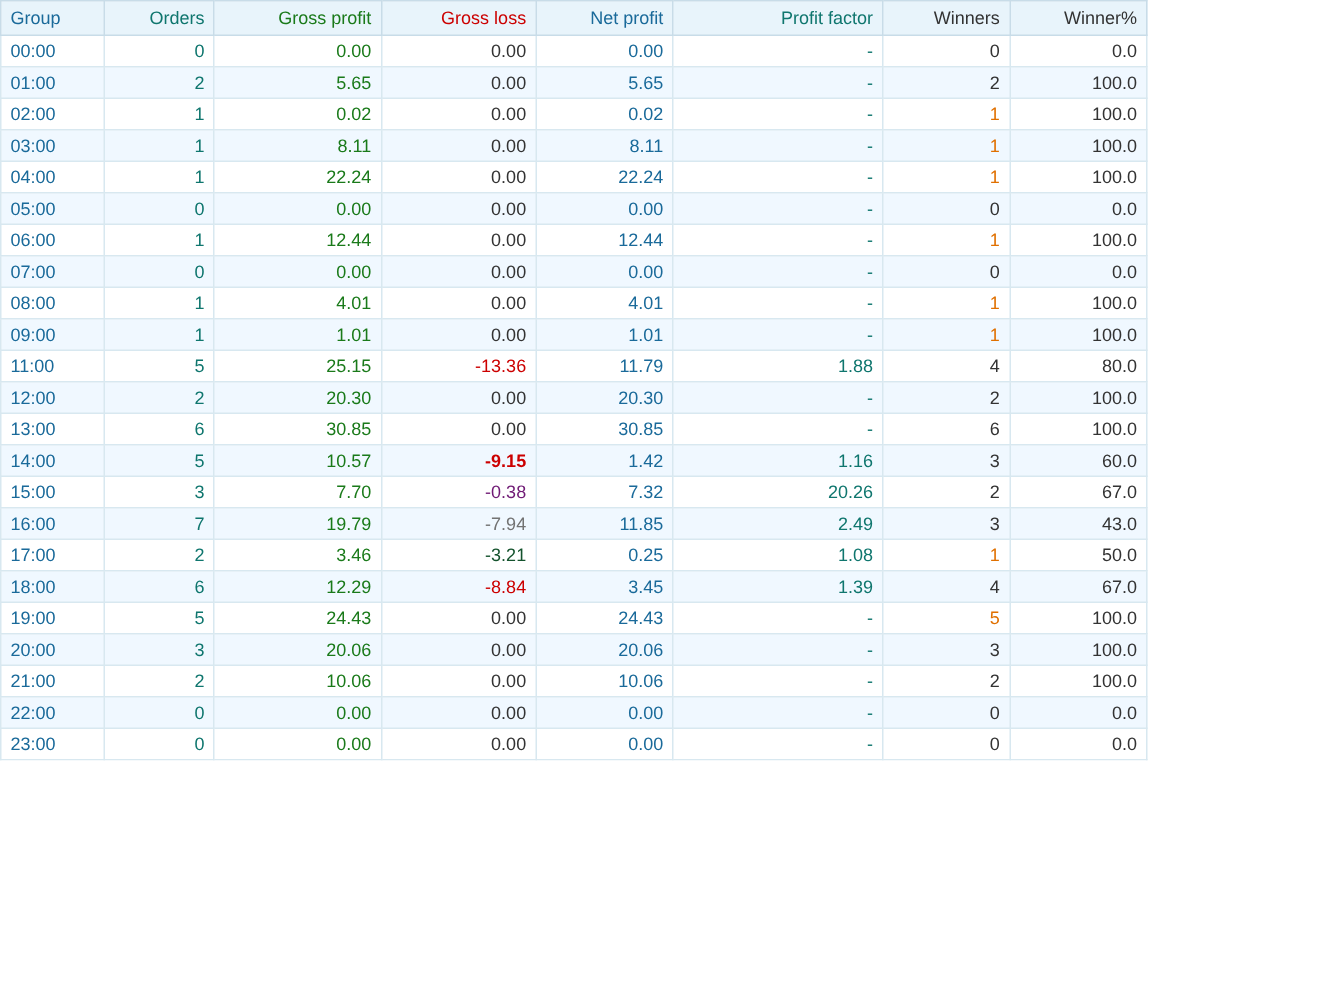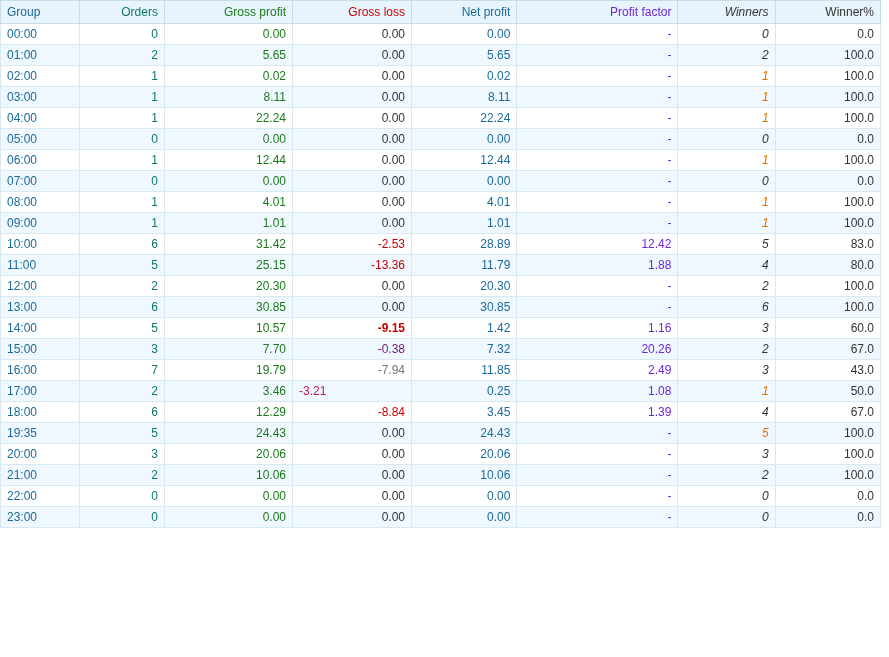--- a/index.html
+++ b/index.html
@@ -1,17 +1,17 @@
 <!DOCTYPE html>
 <html><head>
   <meta charset="utf-8">
   <style>
     * { margin: 0; padding: 0; box-sizing: border-box; }
     body { font-family: Arial, sans-serif; font-size: 12px; background: #fff; }
-    table { width: 881px; border-collapse: collapse; }
+    table { width: 765px; border-collapse: collapse; }
     thead tr { background: #e8f4fb; }
     thead th {
       border: 1px solid #c8dce8;
       padding: 4px 6px;
       text-align: left;
       color: #1a6a9a;
       font-weight: normal;
       white-space: nowrap;
     }
     tbody tr:nth-child(odd) { background: #fff; }
@@ -19,22 +19,22 @@
     tbody td {
       border: 1px solid #d8e8f0;
       padding: 3px 6px;
       white-space: nowrap;
     }
     .col-group { color: #1a6a9a; text-align: left; }
     .col-orders { text-align: right; color: #0f766e; }
     .col-gross-profit { text-align: right; color: #1a7a1a; }
     .col-gross-loss { text-align: right; color: #cc0000; }
     .col-net-profit { text-align: right; color: #1a6a9a; }
-    .col-profit-factor { text-align: right; color: #6d28d9; padding-left: 26px; }
-    .col-winners { text-align: right; color: #333; font-style: italic; }
+    .col-profit-factor { text-align: right; color: #0f766e; padding-left: 26px; }
+    .col-winners { text-align: right; color: #333; }
     .col-winner-pct { text-align: right; color: #333; }
     th.col-orders, th.col-gross-profit, th.col-gross-loss,
     th.col-net-profit, th.col-profit-factor, th.col-winners, th.col-winner-pct {
       text-align: right;
     }
   </style>
 </head>
 <body>
 
 <table>
@@ -145,30 +145,20 @@
         <td class="col-group">09:00</td>
         <td class="col-orders">1</td>
         <td class="col-gross-profit">1.01</td>
         <td style="text-align: right; color: rgb(51, 51, 51);">0.00</td>
         <td class="col-net-profit">1.01</td>
         <td class="col-profit-factor">-</td>
         <td class="col-winners" style="color: rgb(224, 112, 0);">1</td>
         <td class="col-winner-pct">100.0</td>
       </tr>
       <tr>
-        <td class="col-group">10:00</td>
-        <td class="col-orders">6</td>
-        <td class="col-gross-profit">31.42</td>
-        <td style="text-align: right; color: rgb(204, 0, 0);">-2.53</td>
-        <td class="col-net-profit">28.89</td>
-        <td class="col-profit-factor">12.42</td>
-        <td class="col-winners">5</td>
-        <td class="col-winner-pct">83.0</td>
-      </tr>
-      <tr>
         <td class="col-group">11:00</td>
         <td class="col-orders">5</td>
         <td class="col-gross-profit">25.15</td>
         <td style="text-align: right; color: rgb(204, 0, 0); margin-left: 32px;">-13.36</td>
         <td class="col-net-profit">11.79</td>
         <td class="col-profit-factor">1.88</td>
         <td class="col-winners">4</td>
         <td class="col-winner-pct">80.0</td>
       </tr>
       <tr>
@@ -218,38 +208,38 @@
         <td style="text-align: right; color: #737373; margin-left: 32px;">-7.94</td>
         <td class="col-net-profit">11.85</td>
         <td class="col-profit-factor">2.49</td>
         <td class="col-winners">3</td>
         <td class="col-winner-pct">43.0</td>
       </tr>
       <tr>
         <td class="col-group">17:00</td>
         <td class="col-orders">2</td>
         <td class="col-gross-profit">3.46</td>
-        <td style="text-align: left; color: #be185d;">-3.21</td>
+        <td style="text-align: right; color: #14532d;">-3.21</td>
         <td class="col-net-profit">0.25</td>
         <td class="col-profit-factor">1.08</td>
         <td class="col-winners" style="color: rgb(224, 112, 0);">1</td>
         <td class="col-winner-pct">50.0</td>
       </tr>
       <tr>
         <td class="col-group">18:00</td>
         <td class="col-orders">6</td>
         <td class="col-gross-profit">12.29</td>
         <td style="text-align: right; color: rgb(204, 0, 0);">-8.84</td>
         <td class="col-net-profit">3.45</td>
         <td class="col-profit-factor">1.39</td>
         <td class="col-winners">4</td>
         <td class="col-winner-pct">67.0</td>
       </tr>
       <tr>
-        <td class="col-group">19:35</td>
+        <td class="col-group">19:00</td>
         <td class="col-orders">5</td>
         <td class="col-gross-profit">24.43</td>
         <td style="text-align: right; color: rgb(51, 51, 51);">0.00</td>
         <td class="col-net-profit">24.43</td>
         <td class="col-profit-factor">-</td>
         <td class="col-winners" style="color: rgb(224, 112, 0);">5</td>
         <td class="col-winner-pct">100.0</td>
       </tr>
       <tr>
         <td class="col-group">20:00</td>

